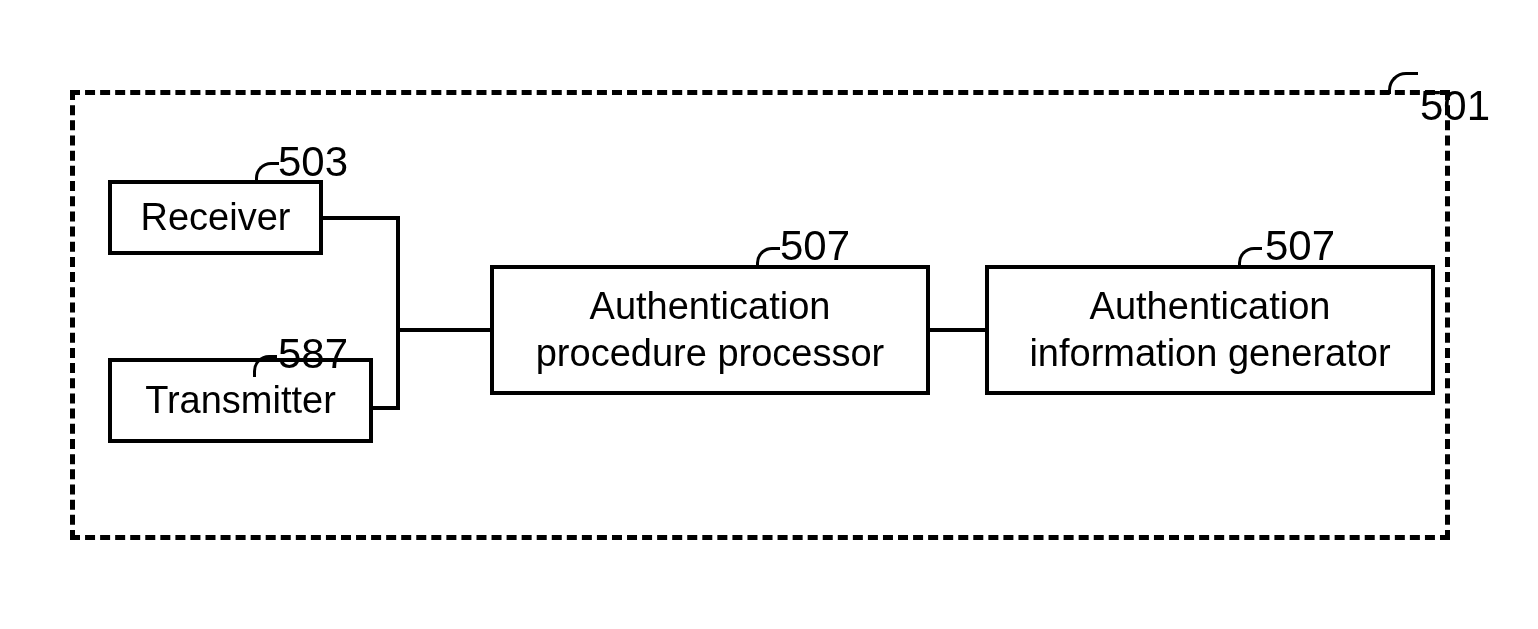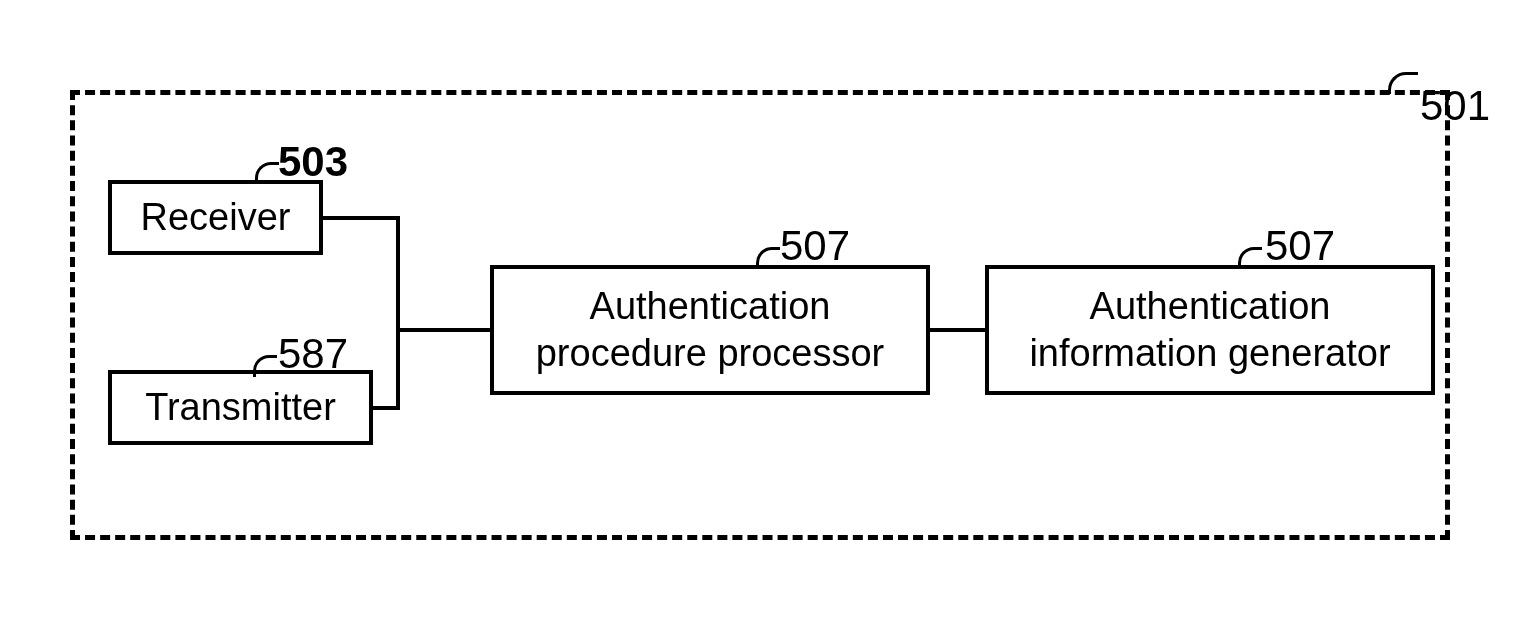--- a/index.html
+++ b/index.html
@@ -42,26 +42,26 @@
       display: flex;
       align-items: center;
       justify-content: center;
       text-align: center;
       font-size: 38px;
       line-height: 1.25;
       padding: 8px 12px;
     }
     
     .receiver-box { left: 108px; top: 180px; width: 215px; height: 75px; }
-    .transmitter-box { left: 108px; top: 370px; width: 265px; height: 75px; }
+    .transmitter-box { left: 108px; top: 358px; width: 265px; height: 85px; }
     .processor-box { left: 490px; top: 265px; width: 440px; height: 130px; }
     .generator-box { left: 985px; top: 265px; width: 450px; height: 130px; }
     
     .box-label { position: absolute; font-size: 42px; font-weight: 400; }
-    .label-503 { left: 278px; top: 138px; font-weight: bold; }
+    .label-503 { left: 278px; top: 138px; }
     .label-505 { left: 278px; top: 330px; }
     .label-507-a { left: 780px; top: 222px; }
     .label-507-b { left: 1265px; top: 222px; }
     
     .tick {
       position: absolute;
       width: 24px;
       height: 22px;
       border-top: 3px solid #000;
       border-left: 3px solid #000;

